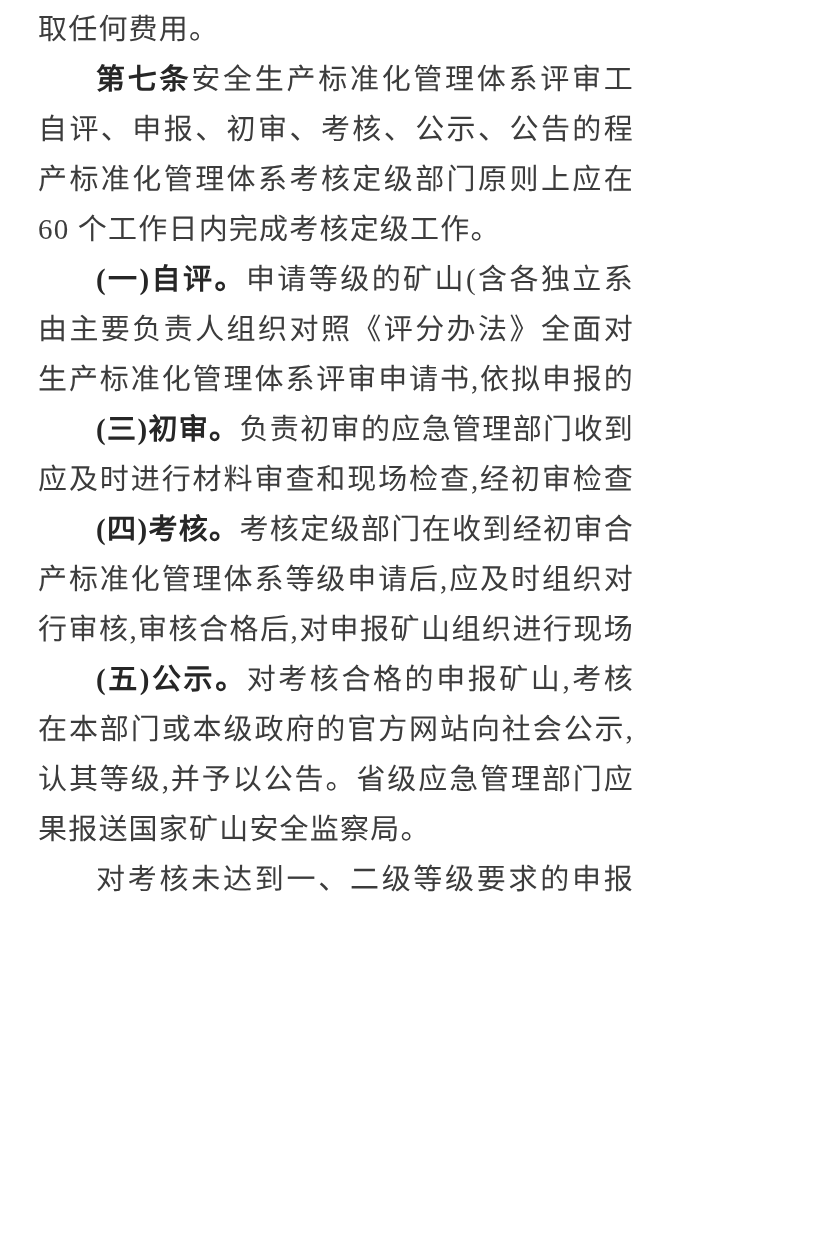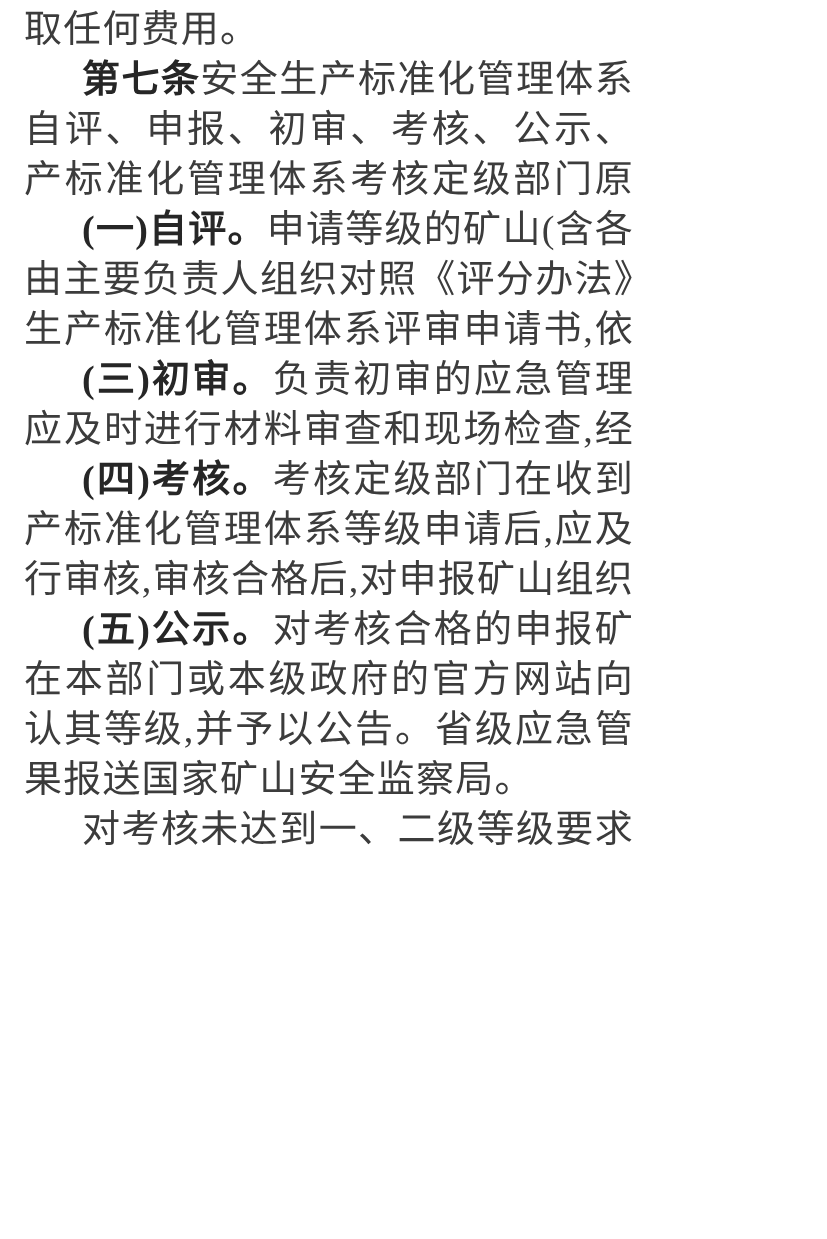--- a/index.html
+++ b/index.html
@@ -9,23 +9,23 @@
   }
   body {
     width: 827px;
     height: 1239px;
     overflow: hidden;
     font-family: "Liberation Serif", "DejaVu Serif", serif;
   }
   .doc {
     box-sizing: border-box;
     width: 671px;
-    padding: 4px 37px 0 24px;
+    padding: 4px 37px 0 38px;
     color: #3c3c3c;
-    font-size: 38px;
+    font-size: 29px;
   }
   .ln {
     height: 50px;
     line-height: 50px;
     letter-spacing: 1.2px;
     overflow: hidden;
     white-space: nowrap;
   }
   
   .jt {
@@ -54,20 +54,21 @@
 </head>
 <body>
 
 <div class="doc">
 
   <div class="ln lt"><span>取任何费用。</span></div>
 
   <div class="ln jt ind"><span class="hd gap">第七条</span><span>安全生产标准化管理体系评审工作按照矿山</span></div>
   <div class="ln jt"><span>自评、申报、初审、考核、公示、公告的程序进行。安全生</span></div>
   <div class="ln jt"><span>产标准化管理体系考核定级部门原则上应在收到申请后的</span></div>
+  <div class="ln lt"><span>60 个工作日内完成考核定级工作。</span></div>
 
   <div class="ln jt ind"><span class="hd">(一)自评。</span><span>申请等级的矿山(含各独立系统,以下同),</span></div>
   <div class="ln jt"><span>由主要负责人组织对照《评分办法》全面对标对表自行评分,</span></div>
 
   <div class="ln jt"><span>生产标准化管理体系评审申请书,依拟申报的等级自行或由</span></div>
 
   <div class="ln jt ind"><span class="hd">(三)初审。</span><span>负责初审的应急管理部门收到矿山申请后,</span></div>
   <div class="ln jt"><span>应及时进行材料审查和现场检查,经初审检查合格后,上报</span></div>
 
   <div class="ln jt ind"><span class="hd">(四)考核。</span><span>考核定级部门在收到经初审合格的安全生</span></div>

